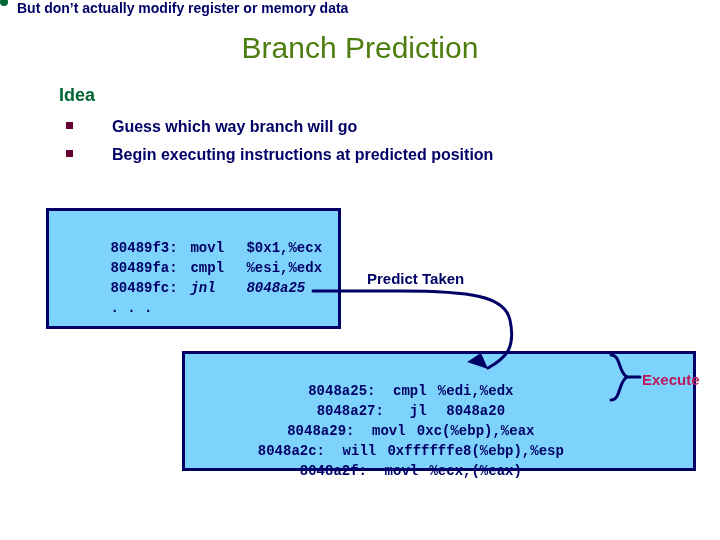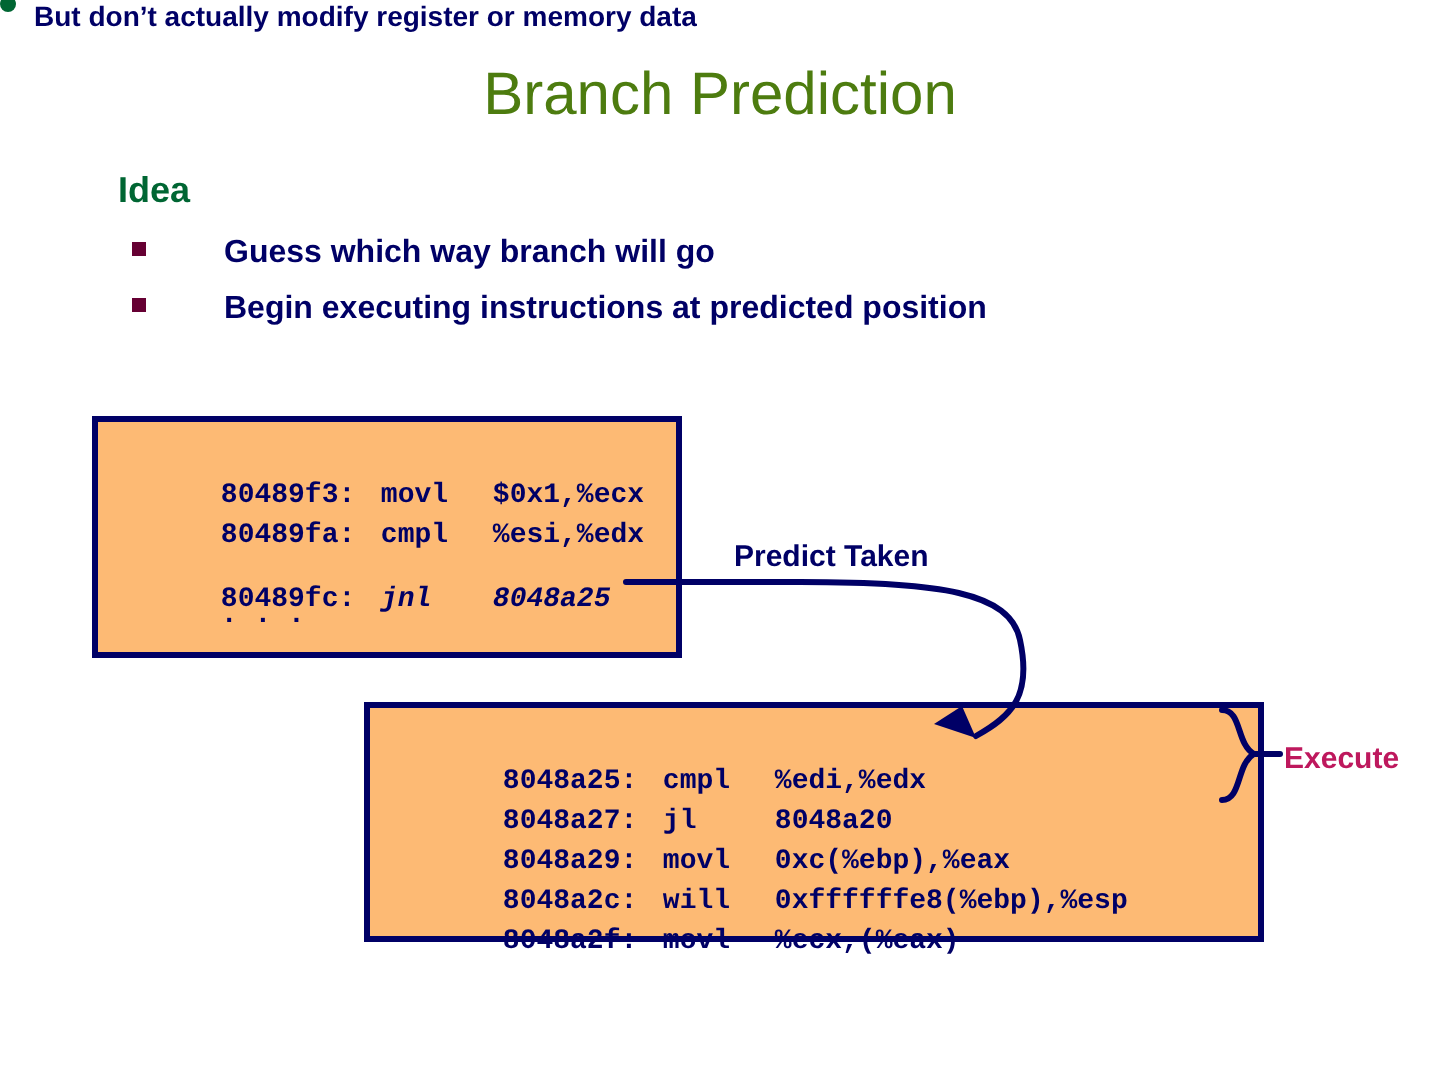--- a/index.html
+++ b/index.html
@@ -86,42 +86,42 @@
     font-size: 14px;
     font-weight: bold;
     color: #000066;
     white-space: nowrap;
   }
 
   
   .code-box {
     position: absolute;
     border: 3px solid #000066;
-    background: #fdba74;
+    background: #7dd3fc;
     box-sizing: border-box;
   }
   #code-box-1 { left: 46px;  top: 208px; width: 295px; height: 121px; }
-  #code-box-2 { left: 182px; top: 351px; width: 450px; height: 120px; }
+  #code-box-2 { left: 182px; top: 351px; width: 514px; height: 120px; text-align: center; }
 
   .code-line {
     font-family: "Liberation Mono", monospace;
     font-size: 14px;
     font-weight: bold;
     color: #000066;
     white-space: pre;
     line-height: 20px;
     height: 20px;
   }
   #code-box-1 .code-inner { position: absolute; left: 11px; top: 7px; }
   #code-box-2 .code-inner { position: absolute; left: 16px; top: 7px; }
 
   .col-addr { display: inline-block; width: 80px; }
   .col-op   { display: inline-block; width: 56px; }
   .col-args { display: inline-block; }
-  .op-italic { font-style: italic; margin-top: 12px; }
+  .op-italic { font-style: italic; }
   .arg-italic { font-style: italic; }
 
   
   #predict-taken-label {
     position: absolute;
     left: 367px;
     top: 258px;
     font-family: "Liberation Sans", sans-serif;
     font-size: 15px;
     font-weight: bold;

